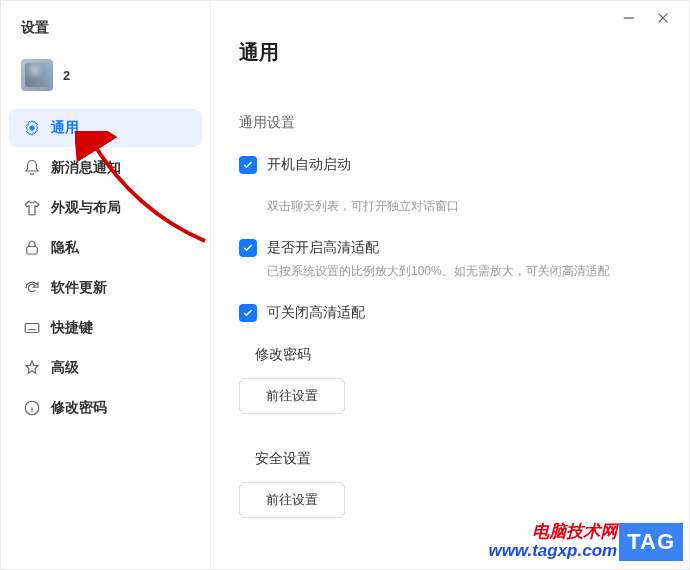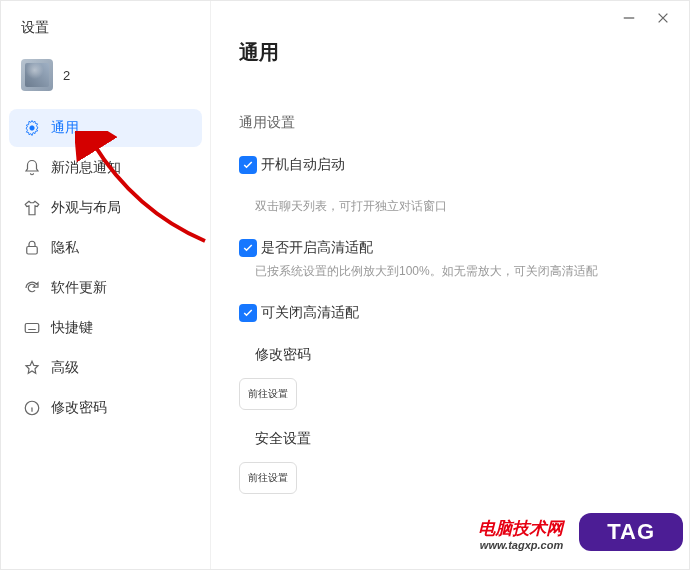--- a/index.html
+++ b/index.html
@@ -1,18 +1,18 @@
 <!DOCTYPE html>
 <html><head>
 <meta charset="utf-8">
 <style>
 * { margin: 0; padding: 0; box-sizing: border-box; }
 body { font-family: "Microsoft YaHei", "PingFang SC", sans-serif; background: #fff; width: 690px; height: 570px; overflow: hidden; position: relative; border: 1px solid #e8e8e8; }
 .window { display: flex; height: 100%; }
-.sidebar { width: 210px; background: #fff; border-right: 1px solid #f0f0f0; display: flex; flex-direction: column; padding-top: 10px; }
+.sidebar { width: 210px; background: #fff; border-right: 1px solid #f0f0f0; display: flex; flex-direction: column; padding-top: 10px; font-weight: bold; }
 .sidebar-title { font-size: 14px; color: #333; padding: 8px 20px 16px; }
 .account { display: flex; align-items: center; padding: 6px 20px 14px; gap: 10px; }
 .avatar { width: 32px; height: 32px; border-radius: 4px; background: linear-gradient(135deg,#b8c4d0,#8a9aad); flex-shrink: 0; position: relative; overflow: hidden; }
 .avatar::after { content:""; position:absolute; inset:4px; background: radial-gradient(circle at 40% 30%, #fff6, transparent 40%), linear-gradient(45deg,#6b7b8e,#9fb0c4); border-radius:2px; }
 .account-text { display:flex; flex-direction: column; overflow: hidden; }
 .account-name { font-size: 13px; color: #333; }
 .account-sub { font-size: 11px; color: #999; white-space: nowrap; overflow: hidden; text-overflow: ellipsis; max-width: 140px; }
 .nav { display: flex; flex-direction: column; padding: 4px 8px; gap: 2px; }
 .nav-item { display: flex; align-items: center; gap: 10px; padding: 10px 14px; border-radius: 8px; cursor: pointer; font-size: 14px; color: #333; }
 .nav-item.active { background: #eaf2ff; color: #1677ff; }
@@ -20,37 +20,37 @@
 .nav-item .ico svg { width: 18px; height: 18px; }
 .nav-item.active .ico svg { stroke: #1677ff; fill: #1677ff; }
 
 .main { flex: 1; display: flex; flex-direction: column; overflow: hidden; }
 .titlebar { height: 34px; display:flex; justify-content:flex-end; align-items:center; gap: 18px; padding-right: 18px; }
 .tb-btn { width: 16px; height: 16px; display:flex; align-items:center; justify-content:center; cursor:pointer; color:#666; }
 .content { padding: 4px 28px 20px; overflow-y: auto; }
 .page-title { font-size: 20px; font-weight: 600; color: #222; margin-bottom: 22px; }
 .section-sub { font-size: 14px; color: #666; margin-bottom: 24px; margin-top: 48px; }
 .opt { margin-bottom: 24px; }
-.opt-row { display:flex; align-items:flex-end; gap: 4px; }
+.opt-row { display:flex; align-items:flex-end; gap: 10px; }
 .chk { width: 18px; height: 18px; border-radius: 4px; display:flex; align-items:center; justify-content:center; flex-shrink:0; }
 .chk.on { background:#1677ff; }
 .chk.off { border: 1.5px solid #ccc; background:#fff; }
 .chk svg { width: 12px; height: 12px; }
 .opt-label { font-size: 14px; color: #333; }
-.opt-desc { font-size: 12px; color: #999; margin-left: 16px; margin-top: 6px; }
+.opt-desc { font-size: 12px; color: #999; margin-left: 28px; margin-top: 6px; }
 .sub-heading { font-size: 14px; color: #333; margin: 10px 16px 14px; }
-.btn { display:inline-block; padding: 8px 8px; border: 1px solid #ddd; border-radius: 6px; font-size: 10px; color:#333; background:#fff; cursor:pointer; margin-bottom: 10px; }
+.btn { display:inline-block; padding: 8px 26px; border: 1px solid #ddd; border-radius: 6px; font-size: 13px; color:#333; background:#fff; cursor:pointer; margin-bottom: 26px; }
 
 .arrow-overlay { position:absolute; left: 74px; top: 130px; width: 140px; height: 120px; pointer-events:none; }
 
-.watermark { position:absolute; right: 6px; bottom: 18px; display:flex; align-items:flex-end; gap: 16px; }
+.watermark { position:absolute; right: 6px; bottom: 8px; display:flex; align-items:flex-start; gap: 2px; }
 .wm-text { display:flex; flex-direction:column; align-items:flex-end; line-height:1.1; }
 .wm-cn { font-size: 17px; font-weight:700; color:#e60012; font-style: italic;}
-.wm-url { font-size: 11px; color:#404040; font-weight:600; font-style: italic;}
-.wm-tag { background:#4c1d95; color:#fff; font-weight:800; font-size: 22px; padding: 6px 28px; border-radius: 12px; letter-spacing:1px; }
+.wm-url { font-size: 17px; color:#1d4ed8; font-weight:600; font-style: italic;}
+.wm-tag { background:#3b82f6; color:#fff; font-weight:800; font-size: 22px; padding: 6px 8px; border-radius: 0; letter-spacing:1px; }
 </style>
 </head>
 <body>
 
 <div class="window">
 
   <div class="sidebar">
     <div class="sidebar-title">设置</div>
 
     <div class="account">

